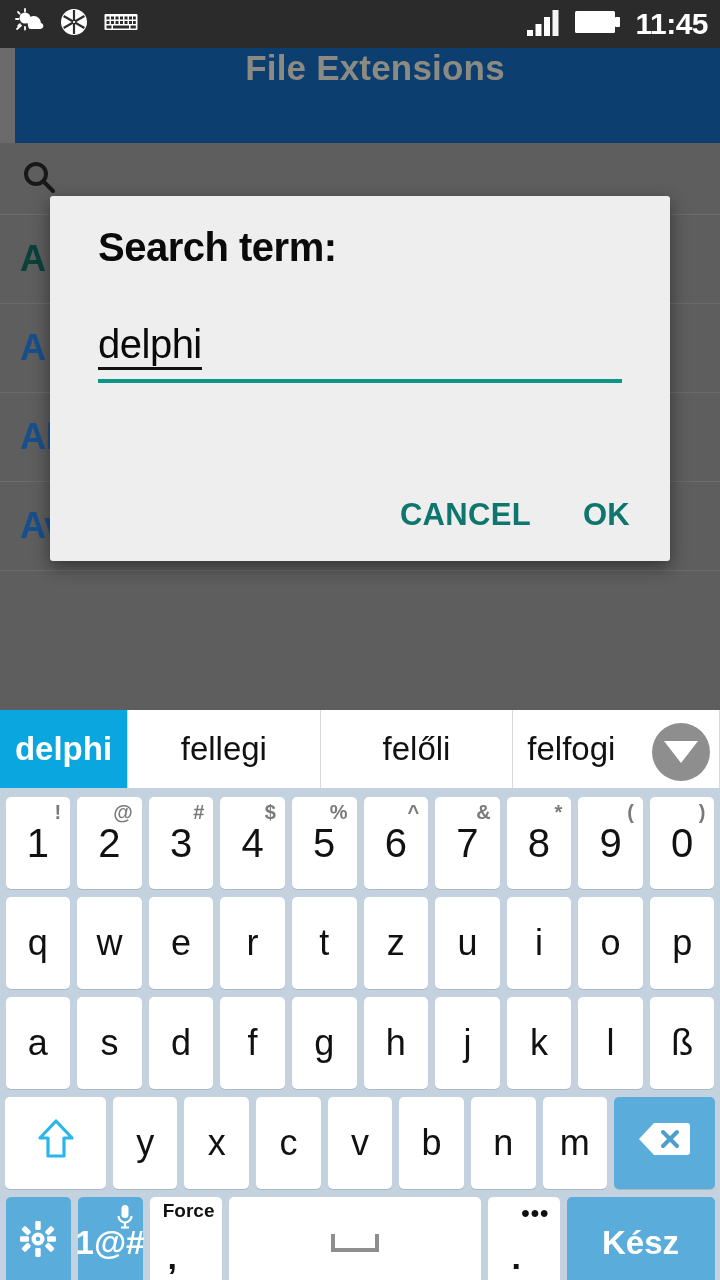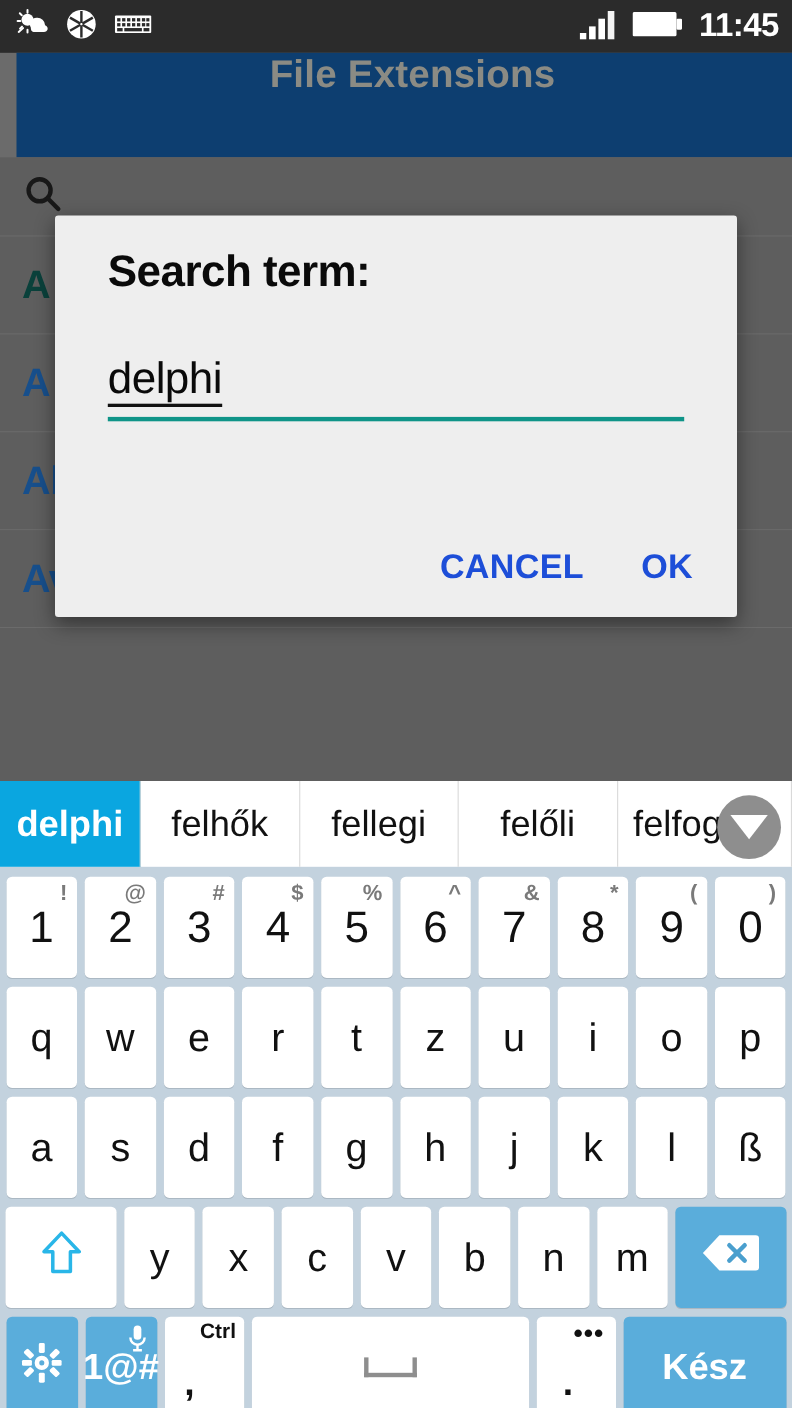--- a/index.html
+++ b/index.html
@@ -76,21 +76,21 @@
     letter-spacing:-0.5px;
   }
   .dlg-underline{
     margin-top:9px; height:4px; background:#0f9488; width:100%;
   }
   .dlg-buttons{
     position:absolute; right:40px; bottom:28px;
     display:flex; align-items:center; gap:52px;
   }
   .dlg-btn{
-    font-size:31px; font-weight:bold; color:#1d4ed8; letter-spacing:0.3px;
+    font-size:31px; font-weight:bold; color:#0f766e; letter-spacing:0.3px;
     background:none; border:none; cursor:pointer;
     font-family:"Liberation Sans", sans-serif;
   }
 
   
   .keyboard{
     position:absolute; left:0; top:710px; width:720px; height:570px;
     background:#c3d2de;
   }
   .suggestions{
@@ -273,21 +273,20 @@
     <div class="dlg-buttons">
       <button class="dlg-btn">CANCEL</button>
       <button class="dlg-btn">OK</button>
     </div>
   </div>
 
   <div class="keyboard">
 
     <div class="suggestions">
       <div class="sugg active">delphi</div>
-      <div class="sugg">felhők</div>
       <div class="sugg">fellegi</div>
       <div class="sugg">felőli</div>
       <div class="sugg clipped">felfogi</div>
       <div class="sugg-more">
         <span class="tri-down"></span>
       </div>
     </div>
 
     <div class="krow r-num">
       <div class="key num">
@@ -409,21 +408,21 @@
           <svg width="20" height="26" viewBox="0 0 20 26">
             <rect x="6.5" y="1" width="7" height="13" rx="3.5" fill="#fff"></rect>
             <path d="M3.5 12a6.5 6.5 0 0 0 13 0" fill="none" stroke="#fff" stroke-width="2.2"></path>
             <line x1="10" y1="18.5" x2="10" y2="23" stroke="#fff" stroke-width="2.2"></line>
             <line x1="6" y1="23.5" x2="14" y2="23.5" stroke="#fff" stroke-width="2.2"></line>
           </svg>
         </span>
         <span>1@#</span>
       </div>
       <div class="key fn-comma">
-        <span class="sup ctrl">Ctrl</span>
+        <span class="sup ctrl">Force</span>
         <span class="main">,</span>
       </div>
       <div class="key fn-space">
         <span class="spacebar-glyph"></span>
       </div>
       <div class="key fn-period">
         <span class="sup dots">•••</span>
         <span class="main">.</span>
       </div>
       <div class="key fn-done">Kész</div>

